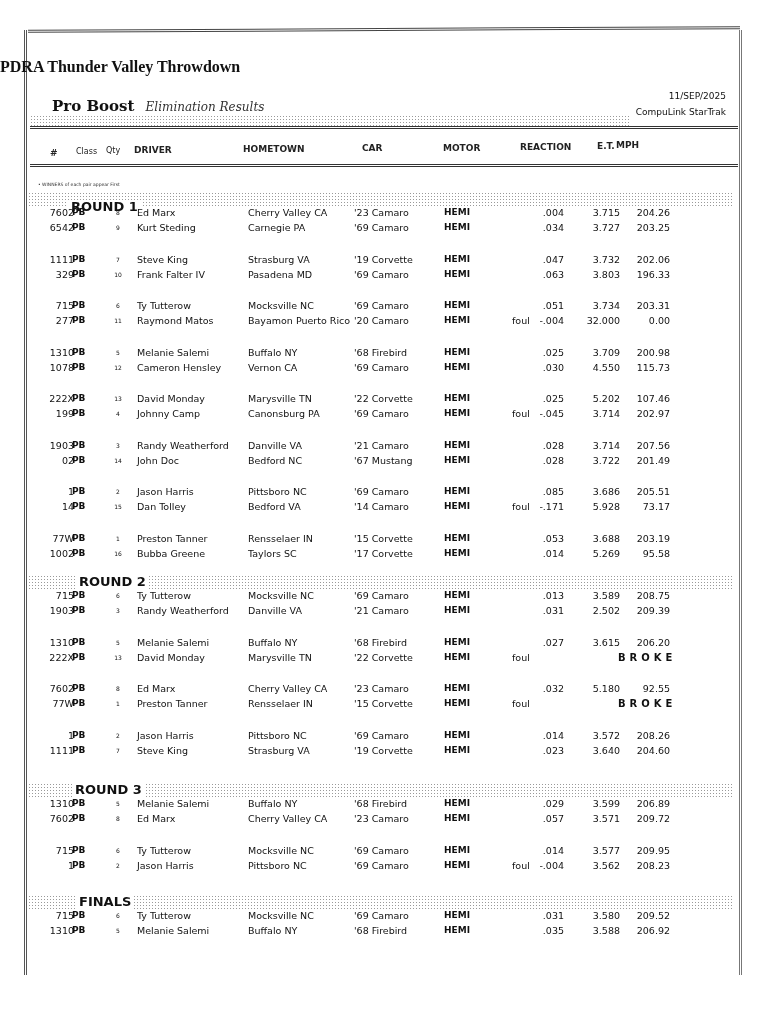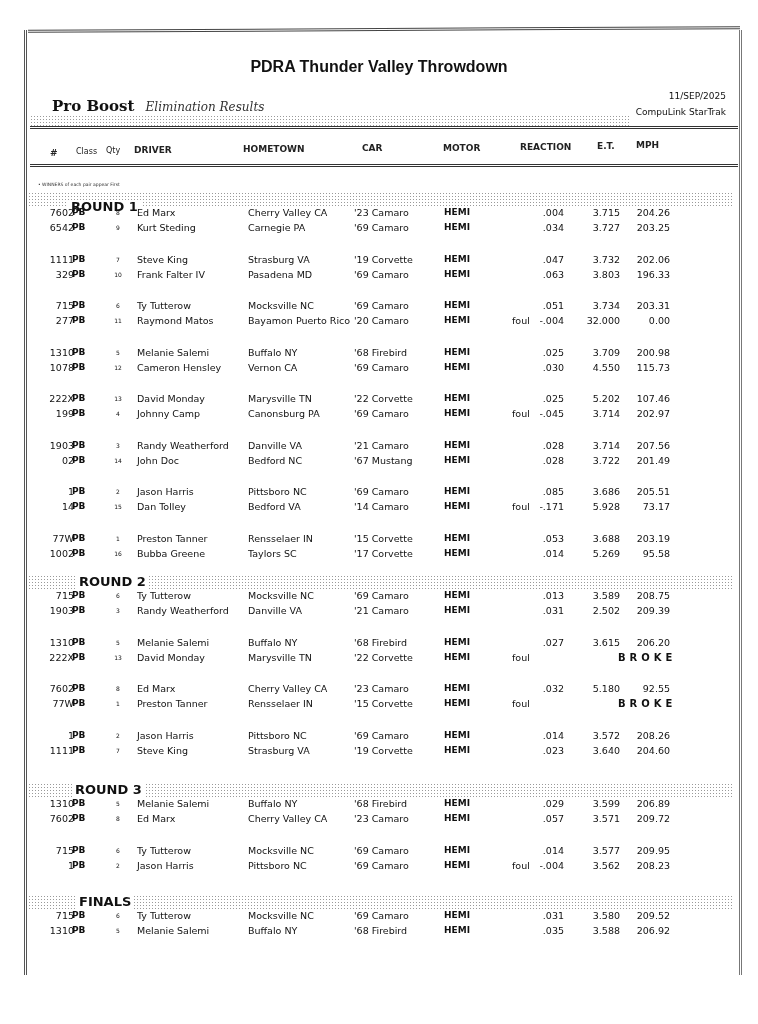--- a/index.html
+++ b/index.html
@@ -2,22 +2,22 @@
 <html><head>
 <meta charset="utf-8">
 <style>
   html, body { margin:0; padding:0; background:#fff; }
   body { width:758px; height:1024px; position:relative; overflow:hidden;
          font-family:"DejaVu Sans", sans-serif; color:#111; }
   .page { position:absolute; left:24px; top:30px; width:712px; height:945px;
           border-left:3px double #555; border-right:3px double #777; }
   .topline { position:absolute; left:28px; top:28px; width:712px; height:0;
              border-top:3px double #444; transform:rotate(-0.3deg); }
-  .title { position:absolute; left:0; width:758px; top:58px; text-align:center;
-           font-family:Liberation Sans, sans-serif; font-weight:bold; font-size:16px; }
+  .title { position:absolute; left:0; width:758px; top:58px; text-align:left;
+           font-family:Liberation Serif, serif; font-weight:bold; font-size:16px; }
   .sub { position:absolute; left:52px; top:96px; font-family:"DejaVu Serif", serif; }
   .sub .cls { font-weight:bold; font-size:15px; }
   .sub .elim { font-style:italic; font-size:12px; color:#333; margin-left:6px; }
   .date { position:absolute; right:32px; top:88px; font-size:9px; text-align:right; line-height:16px; }
   .stipple { background-image: radial-gradient(#999 0.6px, transparent 0.9px);
              background-size:3px 3px; }
   .hband { position:absolute; left:30px; top:115px; width:600px; height:12px; }
   .rule { position:absolute; left:30px; width:708px; height:0; border-top:3px double #333; }
   .colhdr { position:absolute; top:140px; font-size:9px; font-weight:bold; color:#222; }
   .note { position:absolute; left:38px; top:182px; font-size:4.5px; color:#333; }
@@ -60,21 +60,21 @@
 <div id="colhdrs">
     <span class="colhdr" style="left: 50px; top: 148px;">#</span>
     <span class="colhdr" style="left: 76px; top: 147px; font-weight: normal; font-size: 8px;">Class</span>
     <span class="colhdr" style="left: 106px; top: 146px; font-weight: normal; font-size: 8px;">Qty</span>
     <span class="colhdr" style="left: 134px; top: 145px;">DRIVER</span>
     <span class="colhdr" style="left: 243px; top: 144px;">HOMETOWN</span>
     <span class="colhdr" style="left: 362px; top: 143px;">CAR</span>
     <span class="colhdr" style="left: 443px; top: 143px;">MOTOR</span>
     <span class="colhdr" style="left: 520px; top: 142px;">REACTION</span>
     <span class="colhdr" style="left: 597px; top: 141px;">E.T.</span>
-    <span class="colhdr" style="left: 636px; top: 140px; text-align: right;">MPH</span>
+    <span class="colhdr" style="left: 616px; top: 140px; text-align: right;">MPH</span>
   </div>
 <div class="rule" style="top:164px;"></div>
 
 <div class="note">• WINNERS of each pair appear First</div>
 
 <div id="results">
     <div class="round-band stipple" style="top: 192px;">
       <div class="round-label" style="left: 40px; margin-top: 8px;">ROUND 1</div>
     </div>
     <div class="row" style="top: 205px;">

